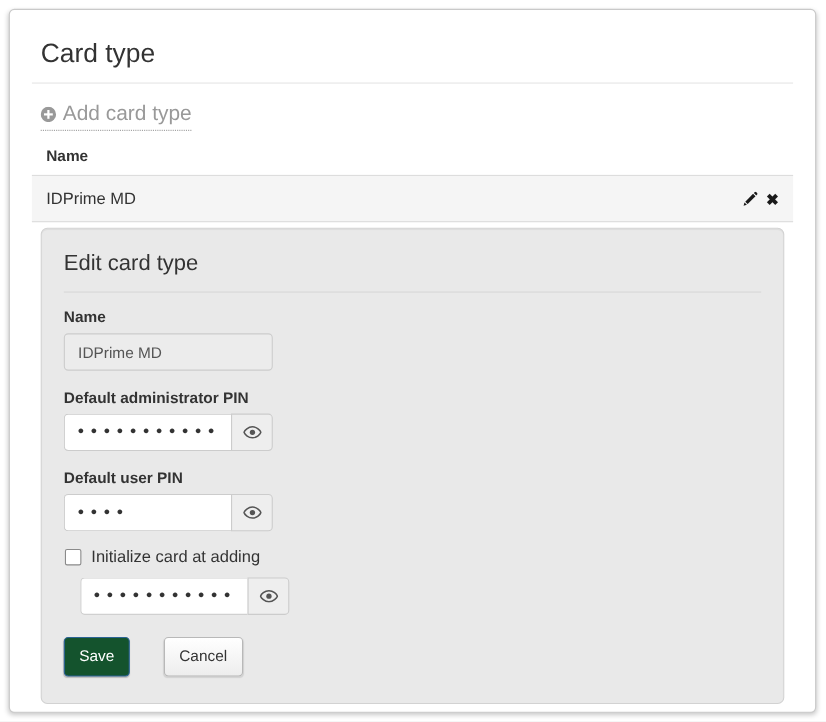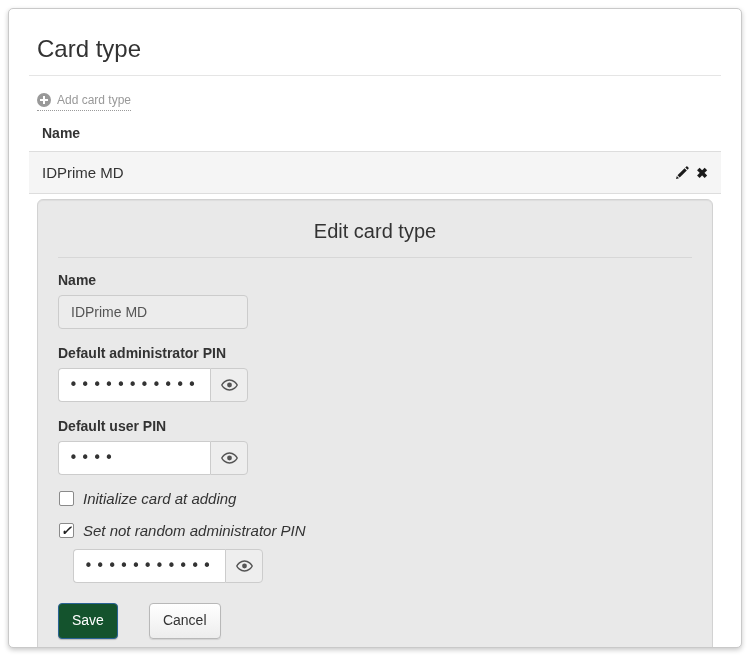--- a/index.html
+++ b/index.html
@@ -30,21 +30,21 @@
     border: none;
     border-top: 1px solid #e5e5e5;
     margin: 0 0 17px 0;
   }
   .add-link {
     display: inline-flex;
     align-items: center;
     gap: 6px;
     margin-left: 8px;
     color: #999;
-    font-size: 12px;
+    font-size: 19px;
     padding-bottom: 3px;
     border-bottom: 1px dotted #9a9a9a;
     cursor: pointer;
     text-decoration: none;
   }
   .add-link svg { display: block; }
   .table-header {
     font-size: 14px;
     font-weight: 700;
     color: #333;
@@ -81,21 +81,20 @@
     padding: 20px 20px 24px 20px;
     box-shadow: inset 0 1px 1px rgba(0,0,0,0.05);
   }
   .panel-title {
     font-size: 20px;
     font-weight: 400;
     color: #333;
     padding-bottom: 14px;
     border-bottom: 1px solid #d7d7d7;
     margin-bottom: 14px;
-    text-align: center;
   }
   .field-label {
     display: block;
     font-size: 14px;
     font-weight: 700;
     color: #333;
     margin: 16px 0 7px 0;
   }
   .text-input {
     width: 190px;
@@ -142,21 +141,20 @@
     cursor: pointer;
   }
   .checkbox-row {
     display: flex;
     align-items: center;
     gap: 9px;
     margin: 15px 0 0 1px;
     font-size: 15px;
     color: #333;
     cursor: pointer;
-    font-style: italic;
   }
   .checkbox-box {
     width: 15px; height: 15px;
     background: #fff;
     border: 1px solid #8a8a8a;
     border-radius: 2px;
     display: inline-flex;
     align-items: center;
     justify-content: center;
     flex: 0 0 auto;
@@ -263,24 +261,20 @@
           </svg>
         </span>
       </span>
     </div>
 
     <div class="checkbox-row">
       <span class="checkbox-box"></span>
       <span>Initialize card at adding</span>
     </div>
 
-    <div class="checkbox-row">
-      <span class="checkbox-box checked"></span>
-      <span>Set not random administrator PIN</span>
-    </div>
 
     <div class="input-group indent-group">
       <input class="pin-input" type="text" value="••••••••••••••" style="">
       <span class="input-addon">
         <span class="icon-btn">
           <svg width="17" height="12" viewBox="0 0 17 12">
             <path d="M8.5 1 C12.5 1 15.5 4.2 16.2 6 C15.5 7.8 12.5 11 8.5 11 C4.5 11 1.5 7.8 0.8 6 C1.5 4.2 4.5 1 8.5 1 Z" fill="none" stroke="#555" stroke-width="1.4"></path>
             <circle cx="8.5" cy="6" r="2.4" fill="#555"></circle>
           </svg>
         </span>

